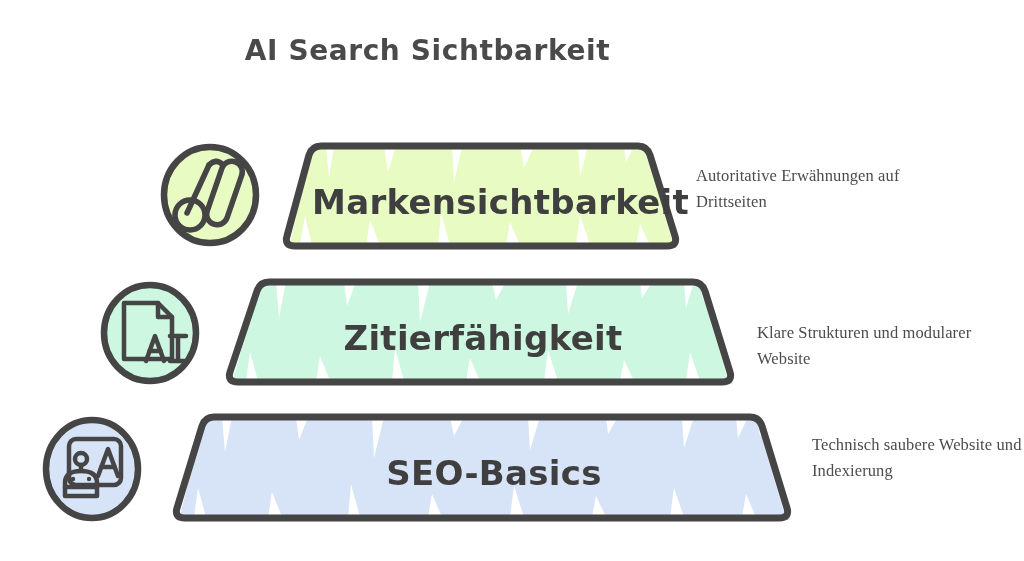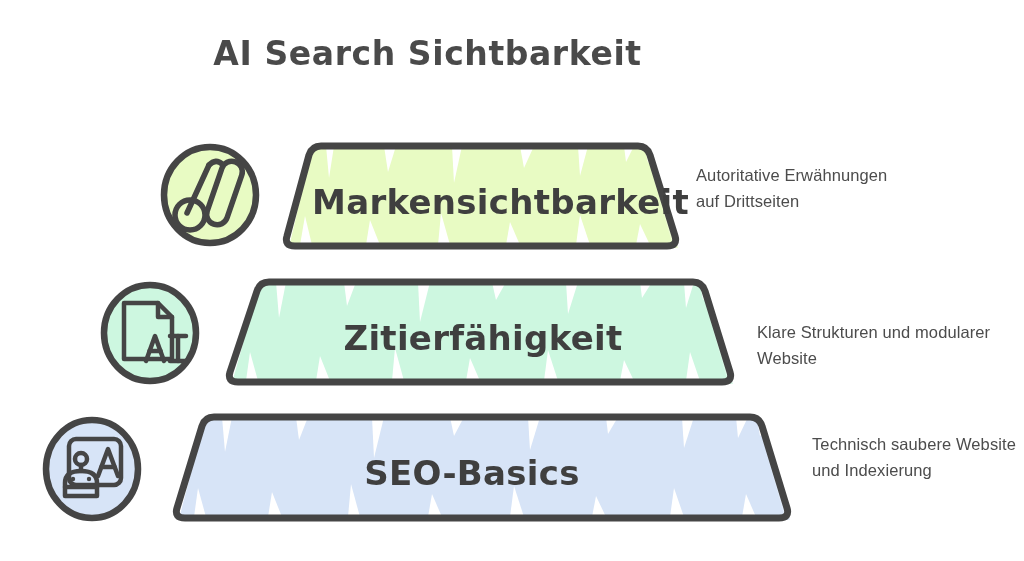--- a/index.html
+++ b/index.html
@@ -20,51 +20,51 @@
     width: 1024px;
     height: 561px;
   }
   .page-title {
     position: absolute;
     left: 0;
     top: 34px;
     width: 855px;
     text-align: center;
     font-family: "DejaVu Sans", sans-serif;
-    font-size: 33px;
+    font-size: 28px;
     font-weight: bold;
     letter-spacing: 0.6px;
     color: #4a4a4a;
   }
   .tier-label {
     position: absolute;
     font-family: "DejaVu Sans", sans-serif;
     font-weight: bold;
     color: #3f3f3f;
     font-size: 34px;
     letter-spacing: 0.3px;
     white-space: nowrap;
     text-align: center;
   }
   .tier-desc {
     position: absolute;
-    font-family: Liberation Sans, sans-serif;
+    font-family: Liberation Serif, serif;
     font-size: 16.5px;
     line-height: 1.55;
     color: #4c4c4c;
     letter-spacing: 0.1px;
   }
   
   #label-tier-1 { left: 312px; top: 182px; width: 345px; }
   #desc-tier-1  { left: 696px; top: 163px; width: 215px; }
   
   #label-tier-2 { left: 248px; top: 318px; width: 470px; }
   #desc-tier-2  { left: 757px; top: 320px; width: 250px; }
   
-  #label-tier-3 { left: 182px; top: 453px; width: 580px; }
+  #label-tier-3 { left: 204px; top: 453px; width: 580px; }
   #desc-tier-3  { left: 812px; top: 432px; width: 215px; }
 </style>
 </head>
 <body>
 
 <svg id="canvas" viewBox="0 0 1024 561" xmlns="http://www.w3.org/2000/svg">
   <defs>
 
     <clipPath id="clip-tier1">
       <path d="M312,148 L645,148 L672,243 L290,243 Z"></path>

